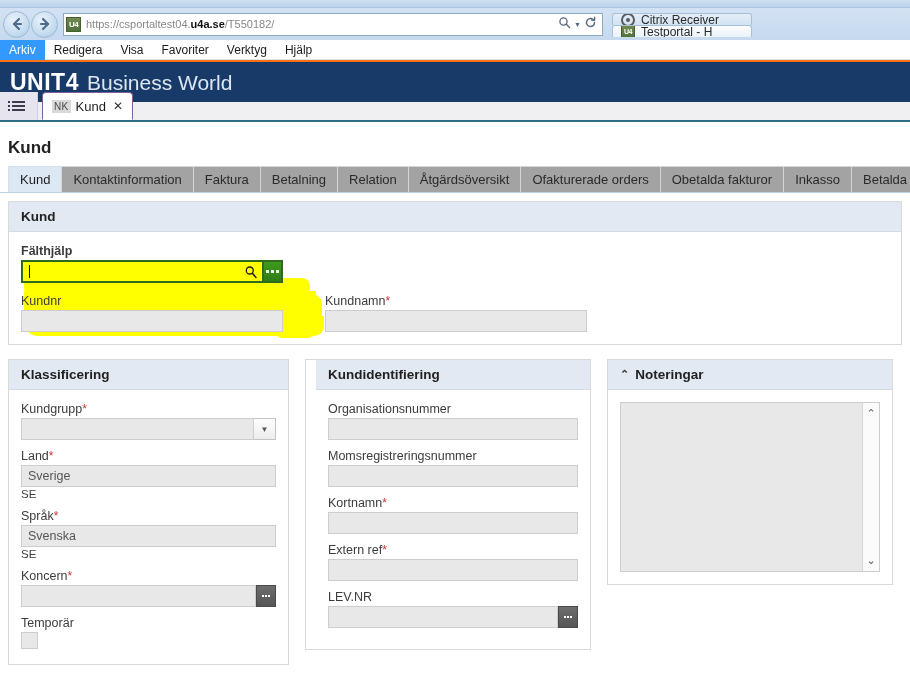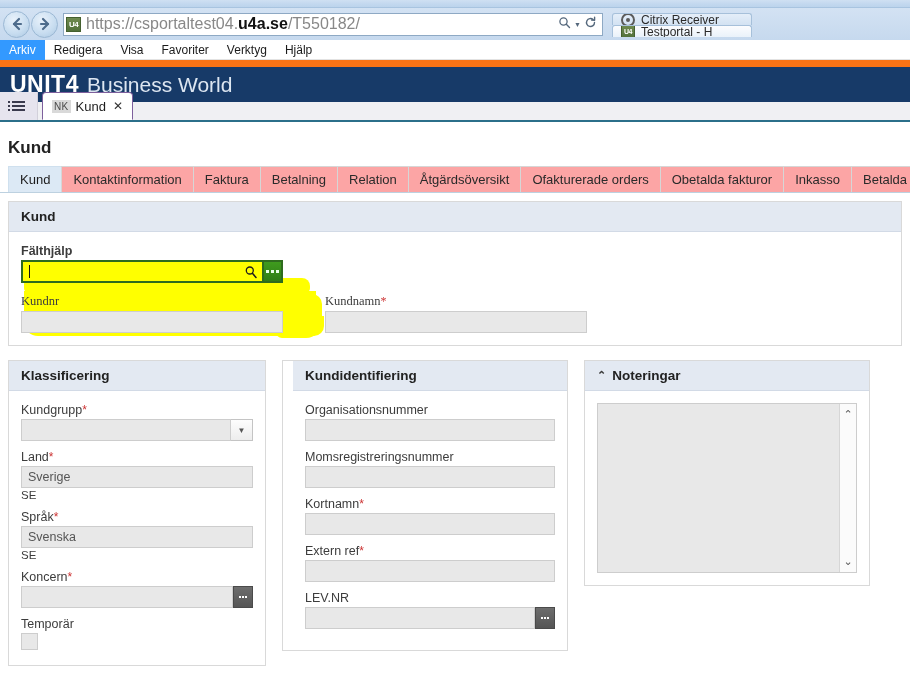--- a/index.html
+++ b/index.html
@@ -48,21 +48,21 @@
   }
   .fav-ico {
     width: 15px; height: 15px;
     background: linear-gradient(to bottom,#6f8a4f,#51703a);
     color: #fff; font-size: 8px; font-weight: bold;
     display: flex; align-items: center; justify-content: center;
     margin-right: 5px; letter-spacing: -0.5px;
     border: 1px solid #44602f;
   }
   .addr-text {
-    font-size: 16px; color: #666; white-space: nowrap; overflow: hidden;
+    font-size: 11px; color: #666; white-space: nowrap; overflow: hidden;
     flex: 1;
   }
   .addr-text b { color: #111; font-weight: bold; }
   .addr-text .dim { color: #888; }
   .addr-icons { display: flex; align-items: center; gap: 3px; padding-right: 3px; color:#55687c; }
   .addr-icons .caret { font-size: 7px; color:#55687c; }
 
   .ie-tabs {
     position: absolute; left: 612px; top: 5px; height: 24px;
     display: flex; align-items: stretch; flex-direction: column;
@@ -105,21 +105,21 @@
   }
   .menubar .mi { padding: 2px 9px; line-height: 16px; }
   .menubar .mi.sel { background: #3399ff; color: #fff; }
 
   
   .app-header {
     height: 42px;
     background: #173a68;
     display: flex; align-items: center;
     padding-left: 10px;
-    border-top: 7px solid #f97316;
+    border-top: 2px solid #f97316;
   }
   .brand { display:flex; align-items:baseline; gap:8px; }
   .brand-mark {
     color: #ffffff; font-size: 23px; font-weight: bold;
     letter-spacing: 0.5px;
   }
   .brand-sub { color: #dde6f1; font-size: 21px; font-weight: normal; }
 
   .app-tabbar {
     height: 20px;
@@ -171,21 +171,21 @@
     border-bottom: 1px solid #bdd1e0;
     padding-left: 8px;
     height: 27px;
     overflow: hidden;
   }
   .ftab {
     font-size: 13px; color: #2a2a2a;
     padding: 4px 11px 3px 11px;
     border: 1px solid #d6d6d6;
     border-bottom: none;
-    background: #fca5a5;
+    background: #a3a3a3;
     white-space: nowrap;
     line-height: 18px;
     margin-right: -1px;
   }
   .ftab.active {
     background: #dce9f5;
     border-color: #cfe0ee;
     color: #1d1d1d;
   }
 
@@ -285,24 +285,24 @@
     z-index: 1;
     pointer-events: none;
   }
   .hl.a { left: 24px;  top: 278px; width: 286px; height: 14px; border-radius: 6px 8px 4px 4px; }
   .hl.b { left: 24px;  top: 291px; width: 292px; height: 27px; }
   .hl.c { left: 24px;  top: 316px; width: 300px; height: 20px; border-radius: 0 0 10px 14px; }
   .hl.d { left: 276px; top: 294px; width: 46px;  height: 44px; border-radius: 4px 10px 16px 6px; }
   .hl.e { left: 30px;  top: 272px; width: 230px; height: 10px; border-radius: 6px; }
 
   .kundrow { display:flex; gap: 42px; }
-  .kundrow .fld { width: 262px; margin-bottom:0;font-family:Liberation Serif, serif; }
+  .kundrow .fld { width: 262px; margin-bottom:0; }
 
   .cols { display: flex; gap: 16px; align-items: flex-start; }
-  .col-klass { width: 258px; }
+  .col-klass { width: 281px; }
   .col-ident { width: 286px; padding-left: 10px; }
   .col-note  { width: 286px; }
 
   .note-area {
     height: 170px;
     background: #e8e8e8;
     border: 1px solid #cdcdcd;
     display: flex;
   }
   .note-field { flex: 1; }

